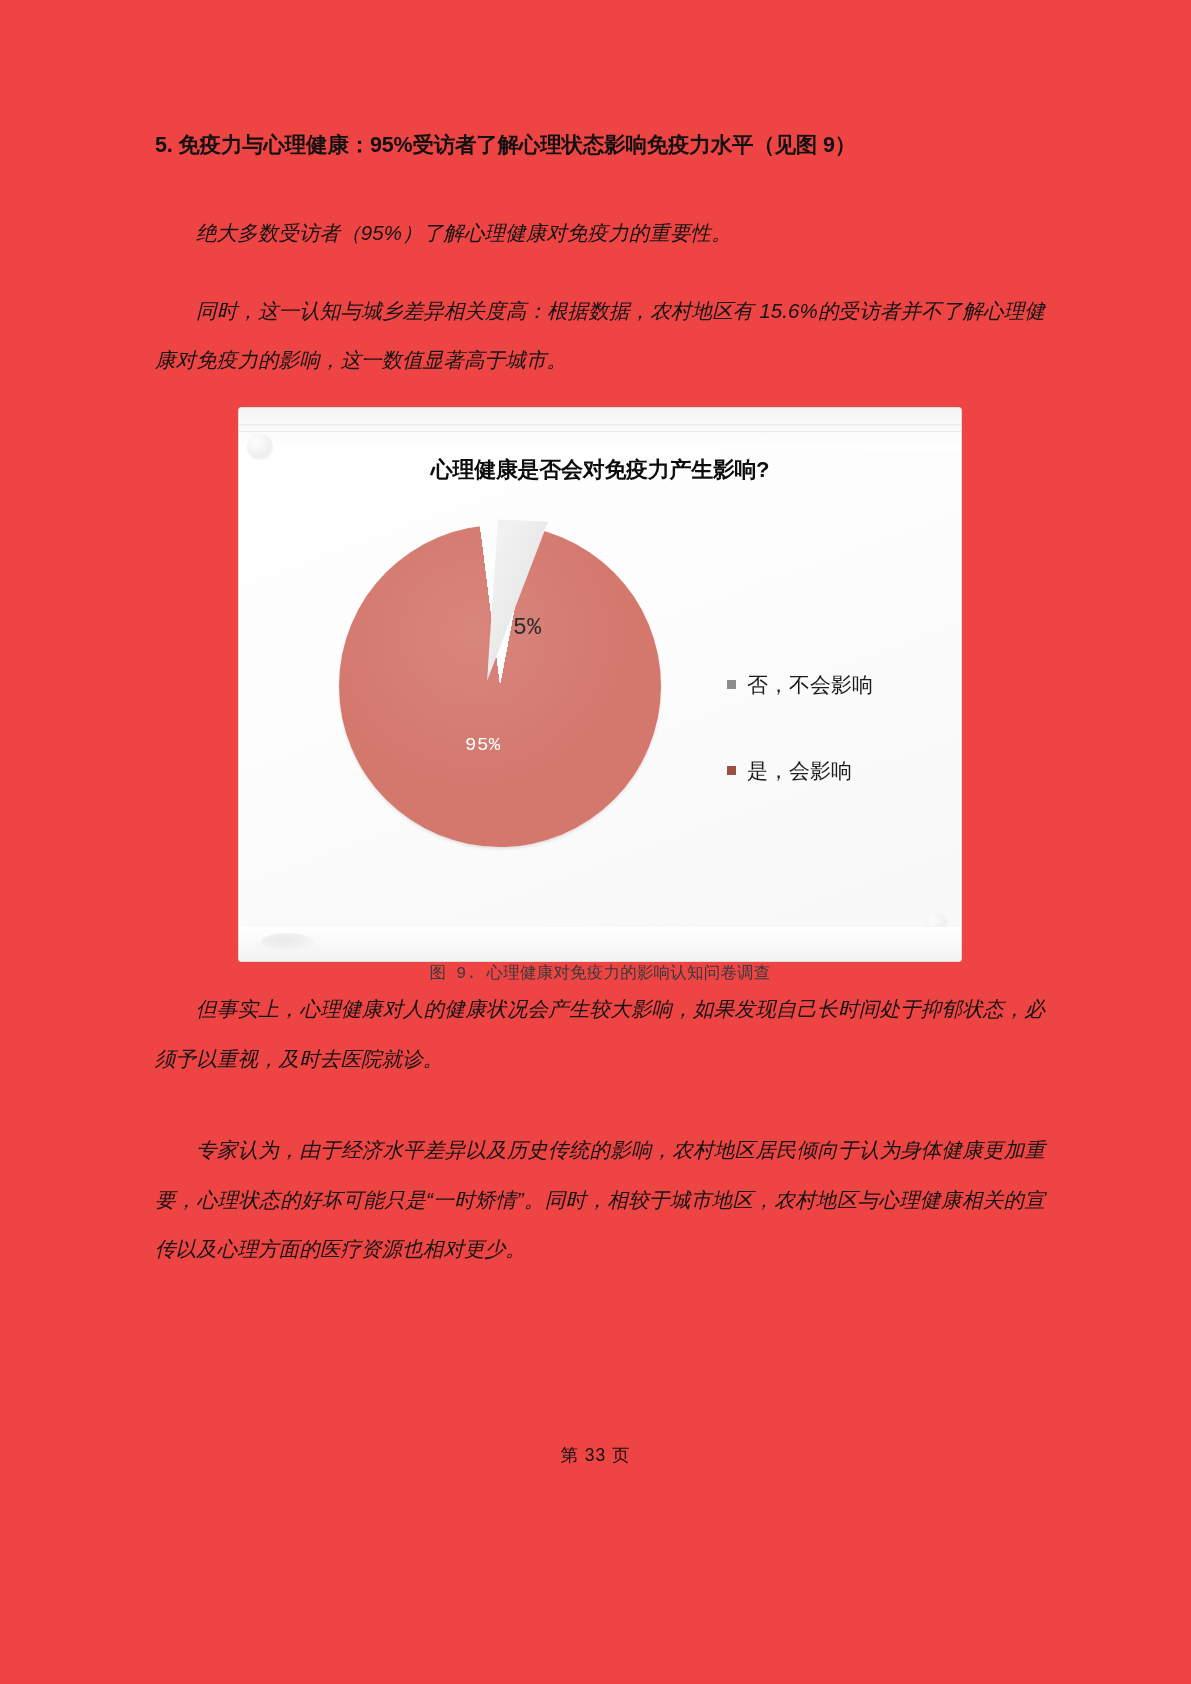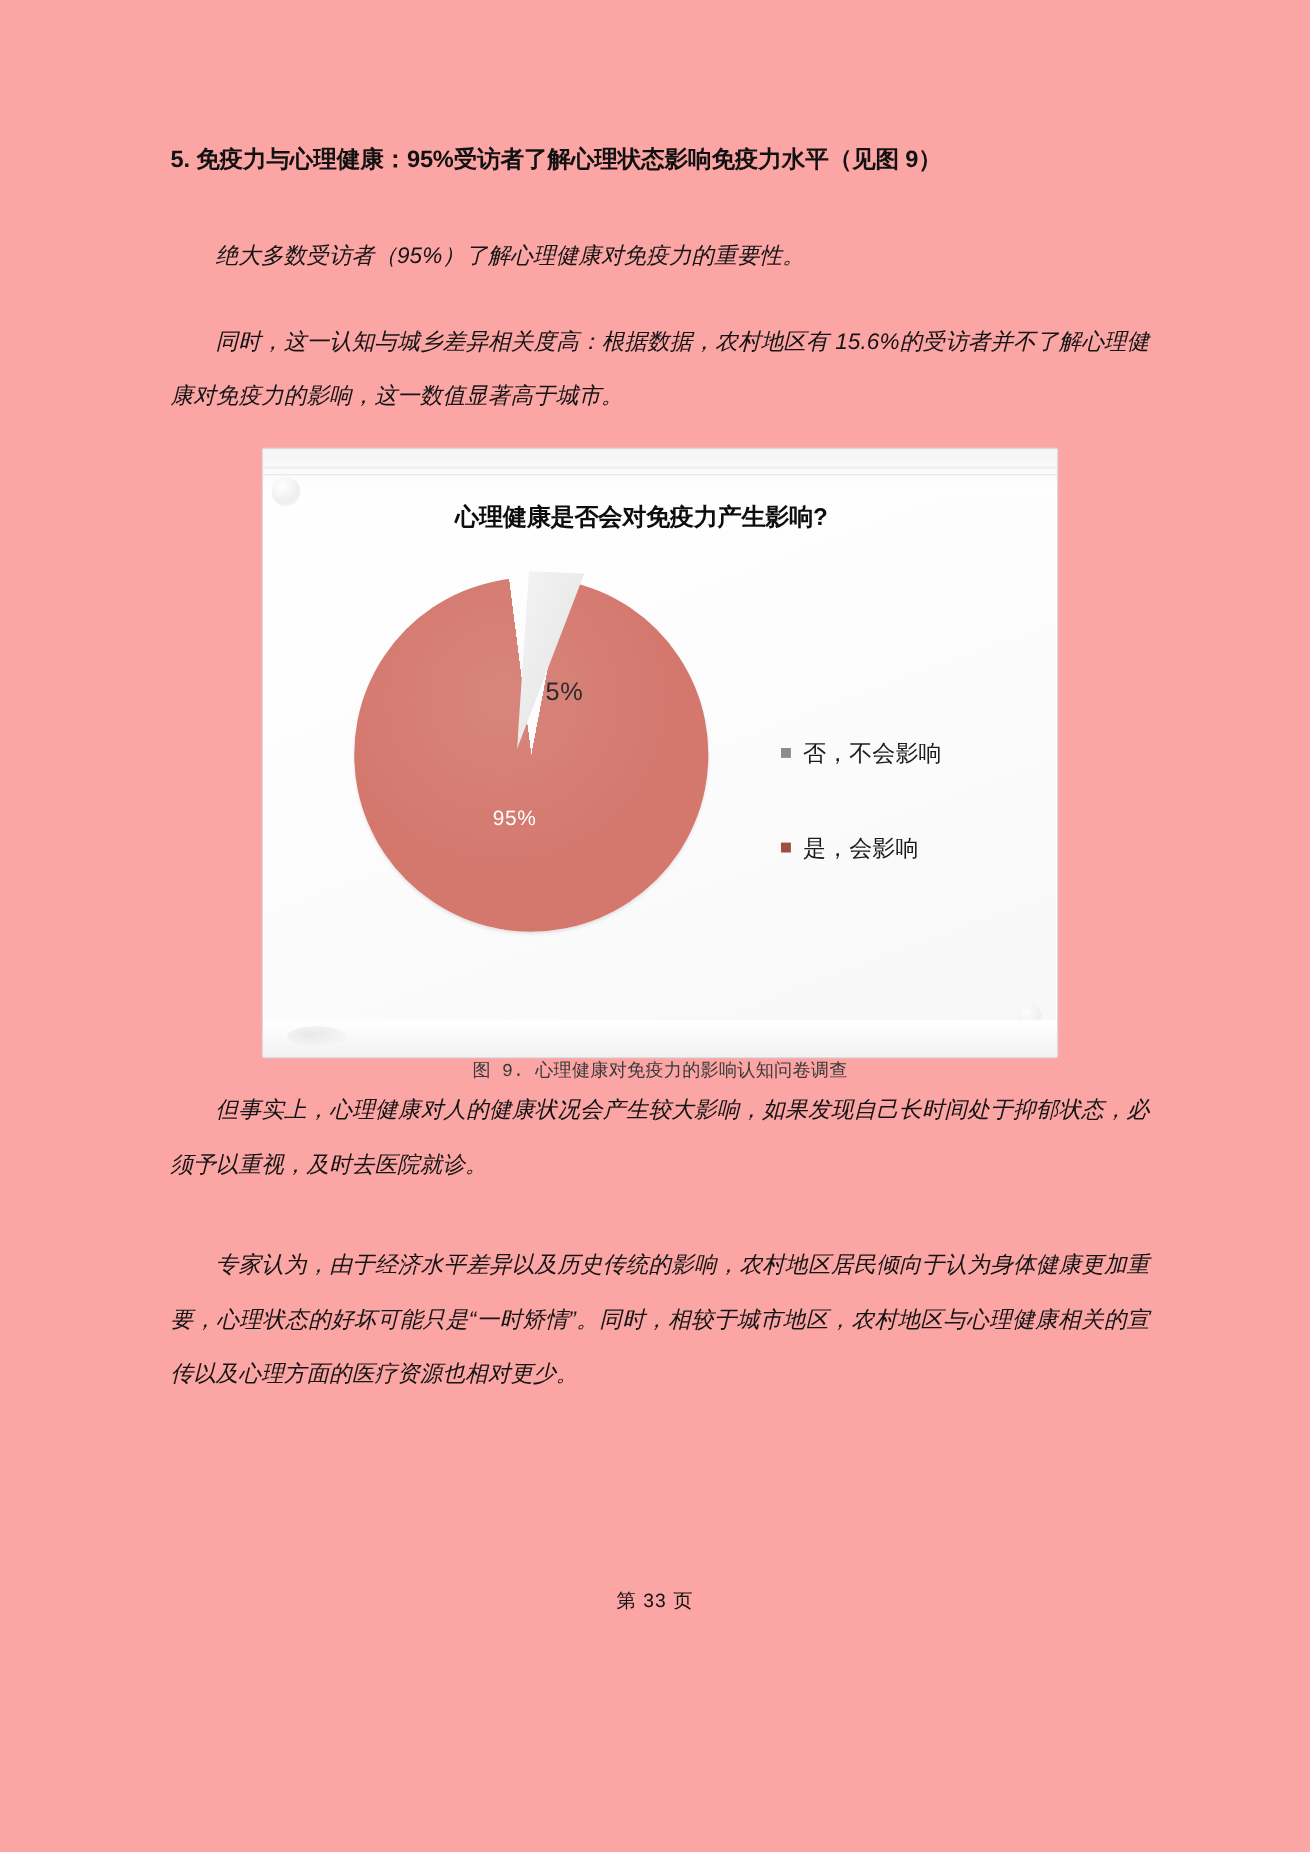--- a/index.html
+++ b/index.html
@@ -11,21 +11,21 @@
     width: 1191px;
     height: 1684px;
     font-family: "Liberation Sans", "DejaVu Sans", sans-serif;
     color: #000000;
     position: relative;
     overflow: hidden;
   }
   .page {
     position: absolute;
     inset: 0;
-    background: #fca5a5;
+    background: #ef4444;
   }
   .content {
     position: absolute;
     left: 155px;
     top: 130px;
     width: 890px;
   }
 
   
   .section-heading {
@@ -105,23 +105,24 @@
   }
   .glass-blob-l {
     position: absolute; left: 22px; bottom: 10px;
     width: 54px; height: 18px; border-radius: 50%;
     background: radial-gradient(ellipse at 40% 40%, #e4e4e5 0%, #f4f4f4 70%, rgba(255,255,255,0) 100%);
     opacity: .8;
   }
 
   .chart-inner {
     position: absolute;
-    left: 25px; top: 44px;
+    left: 42px; top: 44px;
     width: 638px; height: 468px;
     background: transparent;
+    font-family: Liberation Mono, monospace;
   }
   .chart-title {
     text-align: center;
     font-size: 22px;
     font-weight: bold;
     color: #0d0d0d;
     letter-spacing: -0.3px;
     margin-top: 3px;
     white-space: nowrap;
   }

